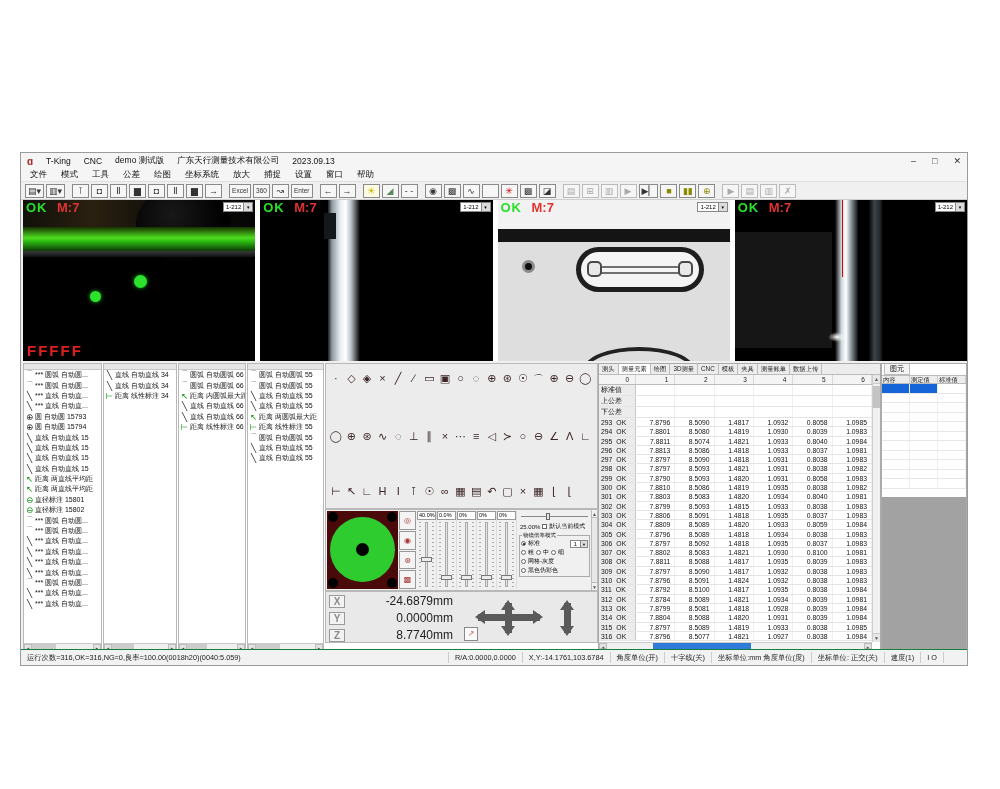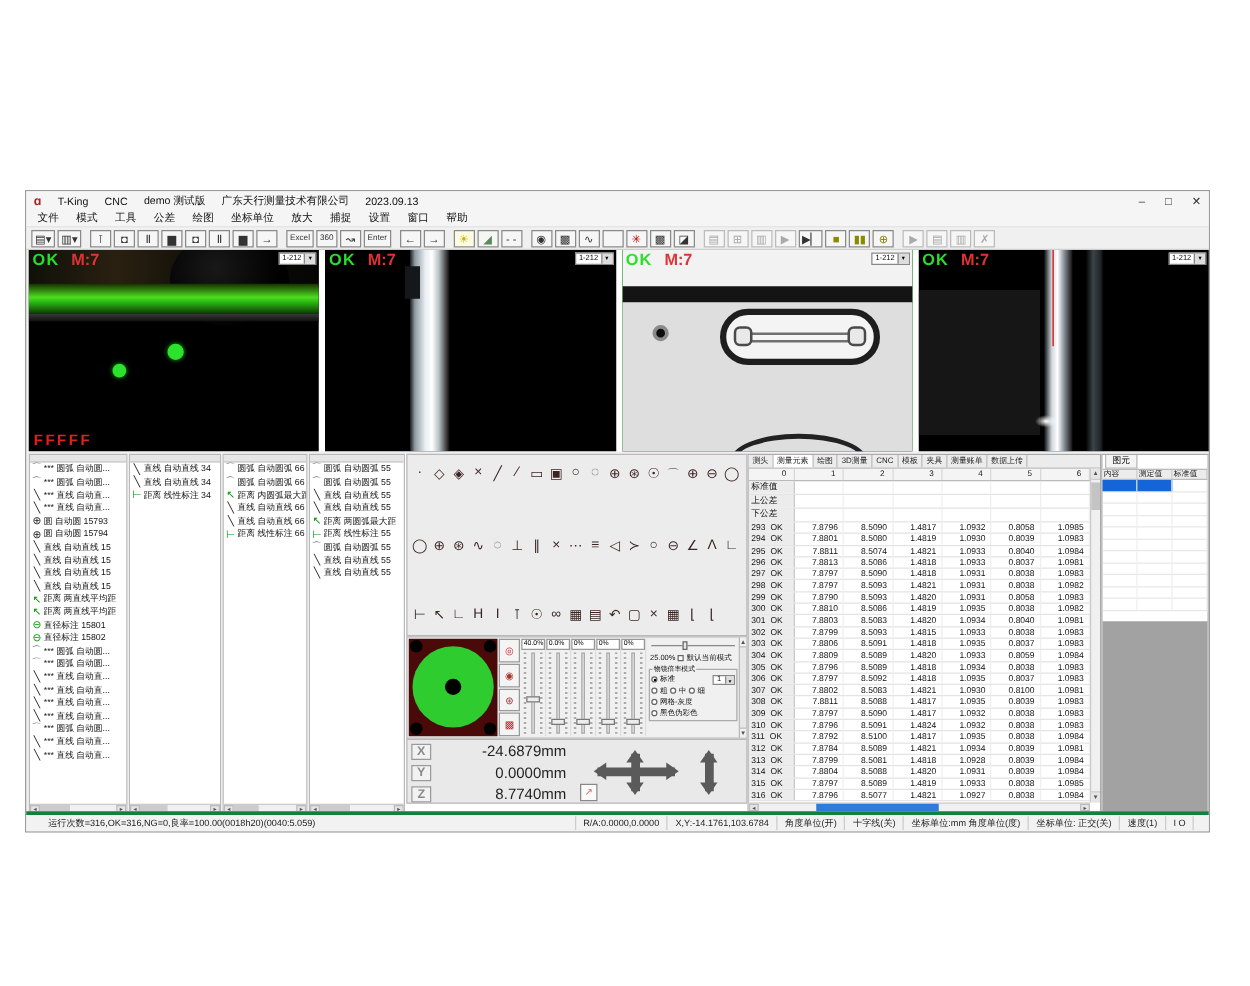--- a/index.html
+++ b/index.html
@@ -30,21 +30,21 @@
 
   
   .cams { position:absolute; left:2px; top:47px; width:944px; height:161px; display:flex; gap:5px; background:#fff; }
   .cam { position:relative; flex:1; background:#000; overflow:hidden; }
   .cam.selected { outline:2px solid #18c818; outline-offset:-2px; }
   .ov-ok { position:absolute; left:3px; top:0; font-size:13px; font-weight:bold; color:#28e028; z-index:6; letter-spacing:1px; }
   .ov-m  { position:absolute; left:34px; top:0; font-size:13px; font-weight:bold; color:#e03333; z-index:6; }
   .combo { position:absolute; right:2px; top:2px; height:10px; background:#fff; border:1px solid #888; font-size:6px; display:flex; z-index:6; color:#000; }
   .combo .cv { padding:0 2px; line-height:8px; }
   .combo .cb { width:9px; background:#dcdcdc; border-left:1px solid #888; text-align:center; font-size:5px; line-height:8px; }
-  .ov-ff { position:absolute; left:4px; bottom:2px; color:#e02020; font-size:12px; font-weight:bold; letter-spacing:2px; z-index:6; }
+  .ov-ff { position:absolute; left:4px; bottom:2px; color:#e02020; font-size:15px; font-weight:bold; letter-spacing:2px; z-index:6; }
   
   .c1-top { position:absolute; top:0; left:0; right:0; height:30px; background:linear-gradient(90deg,#10100a,#2a2010 30%,#0c0c08 65%,#050505); }
   .c1-sphere { position:absolute; top:-14px; right:24px; width:95px; height:75px; border-radius:50%; background:radial-gradient(circle at 38% 38%, #181818, #000 70%); }
   .c1-band { position:absolute; top:27px; left:0; right:0; height:24px; background:linear-gradient(#173000, #4ddc1f 45%, #2bbb12 60%, #0d3a06); }
   .c1-band2 { position:absolute; top:51px; left:0; right:0; height:6px; background:linear-gradient(#3a3a3a,#101010); }
   .c1-dot { position:absolute; width:11px; height:11px; border-radius:50%; background:#2ce22c; box-shadow:0 0 4px #1a1; }
   
   .c2-strip { position:absolute; top:0; bottom:0; left:29%; width:14%; background:linear-gradient(90deg,#1a1a1a,#8d98a0 12%,#e8eef2 38%,#ffffff 55%,#b9c2c8 72%,#2a2a2a 94%,#000); }
   .c2-notch { position:absolute; top:8%; left:27.5%; width:5%; height:16%; background:#15181a; }
   
@@ -153,21 +153,21 @@
   #elem { position:absolute; left:858px; top:0; width:86px; height:288px; background:#fff; border:1px solid #aaa; }
   .etab { width:26px; height:11px; font-size:7px; background:#f4f4f4; border:1px solid #bbb; border-top:none; text-align:center; line-height:10px; margin-left:2px; }
   .ehead { display:flex; height:9px; font-size:6.3px; background:#ececec; border-top:1px solid #bbb; border-bottom:1px solid #bbb; }
   .ehc { flex:1; border-right:1px solid #ccc; padding-left:1px; line-height:8px; color:#222; white-space:nowrap; overflow:hidden; }
   .erow { display:flex; height:9.5px; border-bottom:1px solid #e8e8e8; }
   .ecell { flex:1; border-right:1px solid #efefef; }
   .ecell.sel { background:#1565d8; }
   .efill { position:absolute; left:0; right:0; bottom:0; top:133px; background:#a2a2a2; }
 
   
-  .status { position:absolute; left:0; right:0; bottom:0; height:16px; background:#f2f2f2; border-top:3px solid #15803d; display:flex; align-items:center; font-size:7.3px; color:#222; overflow:hidden;justify-content:center; }
+  .status { position:absolute; left:0; right:0; bottom:0; height:16px; background:#f2f2f2; border-top:1px solid #15803d; display:flex; align-items:center; font-size:7.3px; color:#222; overflow:hidden; }
   .seg { padding:0 6px; border-right:1px solid #ccc; white-space:nowrap; overflow:hidden; height:11px; line-height:11px; }
   .seg:first-child { flex:0 0 428px; }
 </style>
 </head>
 <body>
 
 <div id="stage">
   <div id="win">
 
     <div class="titlebar">
@@ -183,21 +183,21 @@
         <span>✕</span>
       </span>
     </div>
 
     <div class="menubar" id="menubar">
         <span class="mi">文件</span>
         <span class="mi">模式</span>
         <span class="mi">工具</span>
         <span class="mi">公差</span>
         <span class="mi">绘图</span>
-        <span class="mi">坐标单位</span>
+        <span class="mi">坐标系统</span>
         <span class="mi">放大</span>
         <span class="mi">捕捉</span>
         <span class="mi">设置</span>
         <span class="mi">窗口</span>
         <span class="mi">帮助</span>
       </div>
 
     <div class="tbar" id="tbar">
         <div class="tbg">
           <span class="tbb ">▤▾</span>

